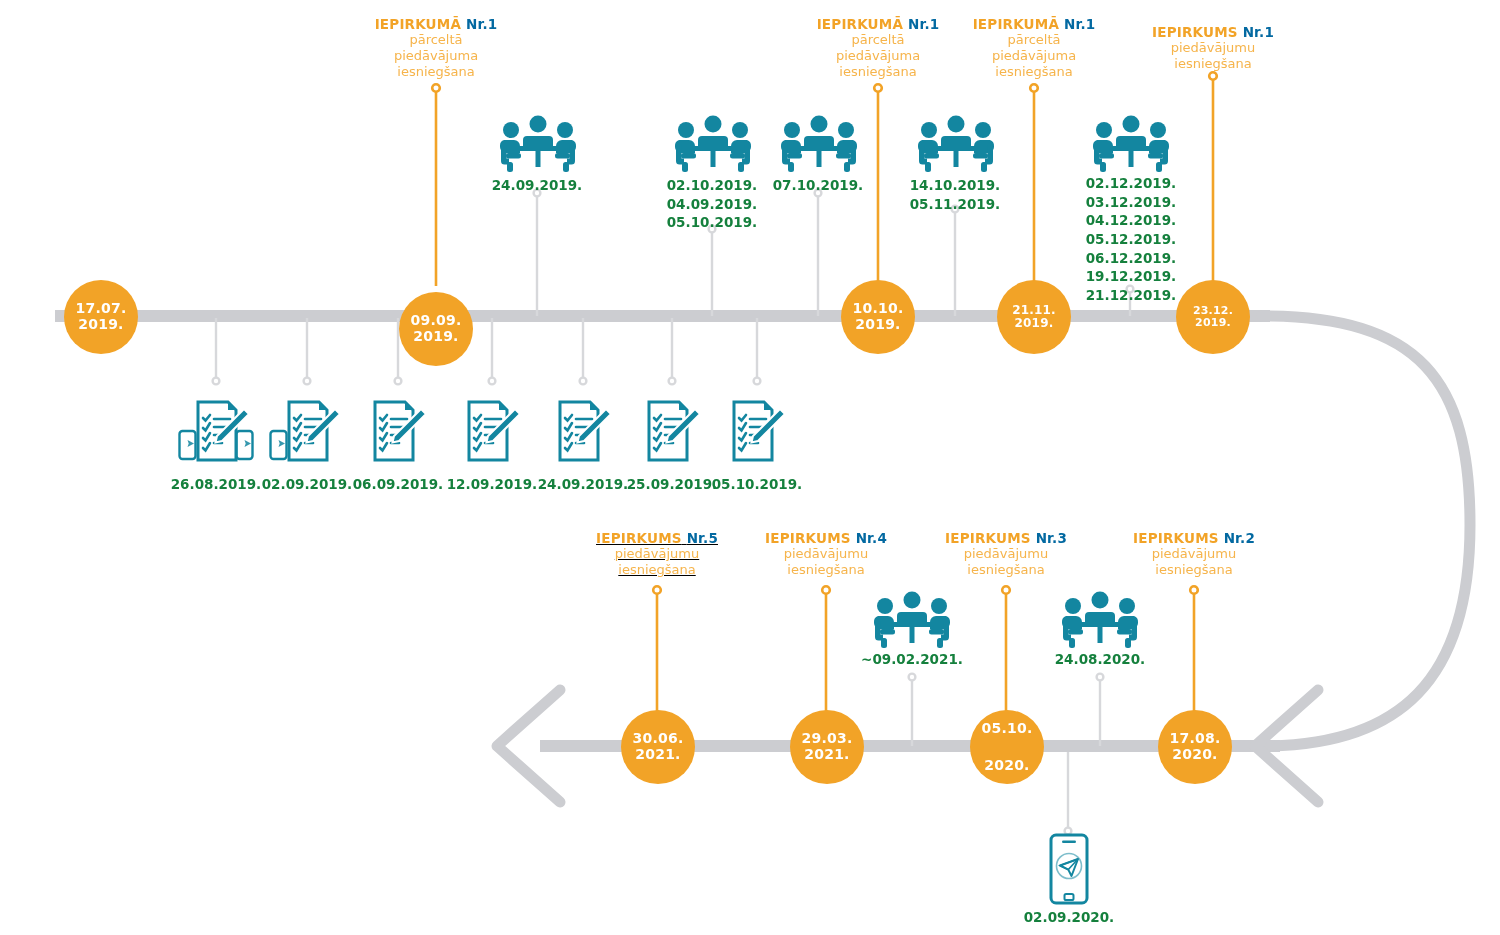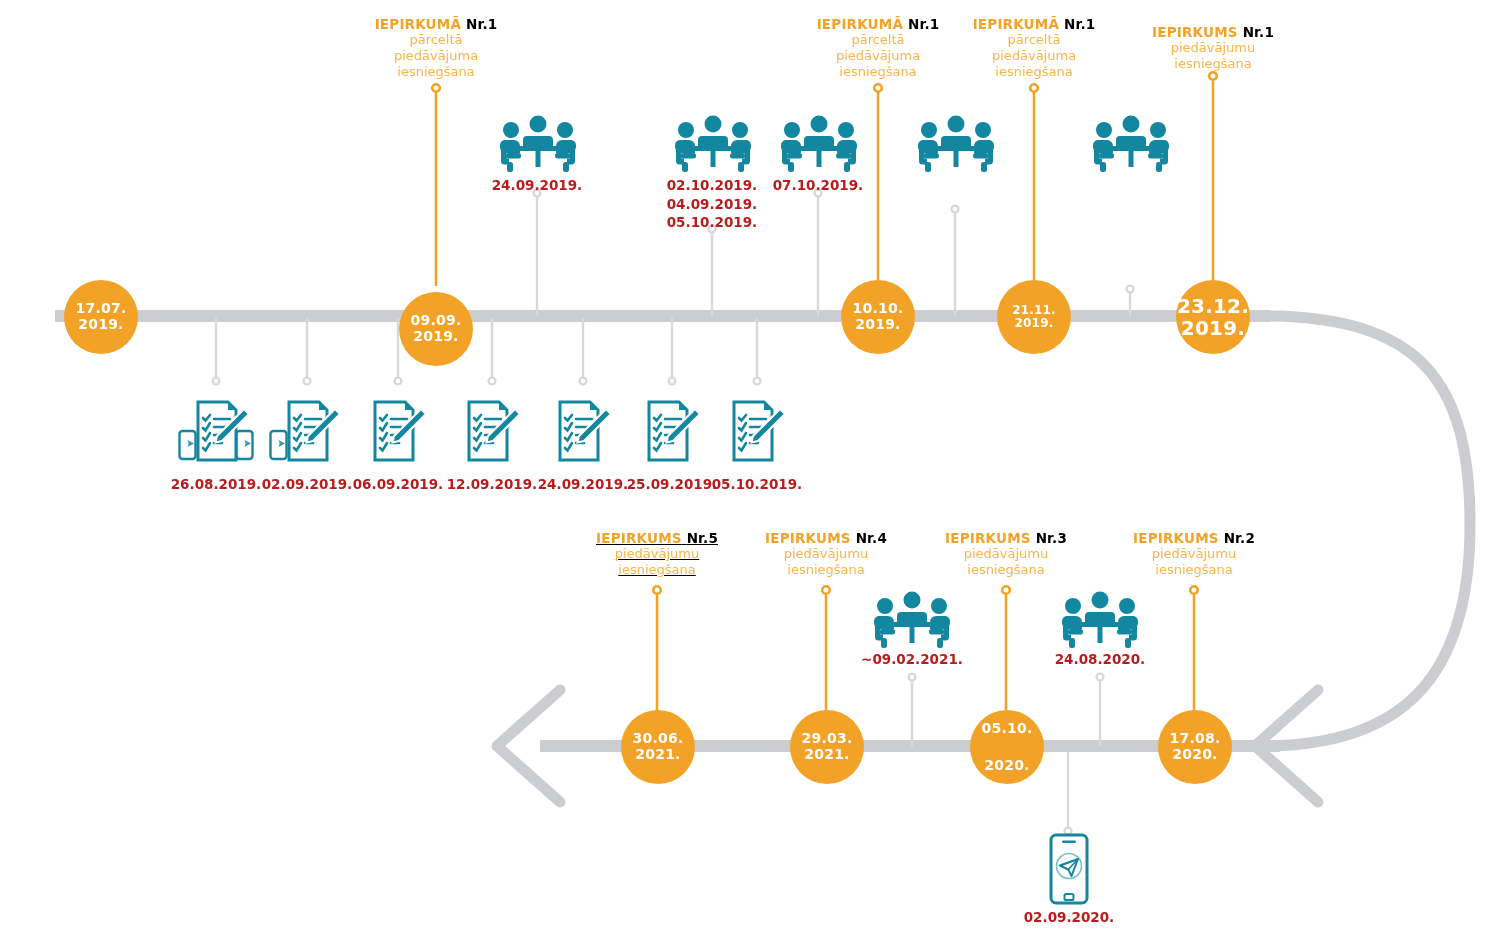--- a/index.html
+++ b/index.html
@@ -19,26 +19,26 @@
     font-weight:700;letter-spacing:.2px;line-height:1.12;
     box-sizing:border-box;
   }
   .node .l1,.node .l2{display:block;}
 
   .hdr{
     position:absolute;text-align:center;
     line-height:1.22;
   }
   .hdr .t1{font-weight:700;font-size:13.5px;color:#f2a327;letter-spacing:.2px;white-space:nowrap;}
-  .hdr .t1 .nr{color:#000000;}
+  .hdr .t1 .nr{color:#0369a1;}
   .hdr .t2{font-size:13px;color:#f6b44b;white-space:nowrap;}
 
   .dates{
     position:absolute;text-align:center;
-    font-weight:700;font-size:13.5px;color:#b91c1c;
+    font-weight:700;font-size:13.5px;color:#15803d;
     line-height:1.38;white-space:nowrap;
   }
 
   .icon{position:absolute;}
   .icon svg{display:block;}
 
   .phone{position:absolute;}
 </style>
 </head>
 <body>
@@ -263,38 +263,51 @@
       <div>24.09.2019.</div>
     </div>
   <div class="dates" style="left:632px;top:176px;width:160px;">
       <div>02.10.2019.</div>
       <div>04.09.2019.</div>
       <div>05.10.2019.</div>
     </div>
   <div class="dates" style="left:738px;top:176px;width:160px;">
       <div>07.10.2019.</div>
     </div>
+  <div class="dates" style="left:875px;top:176px;width:160px;">
+      <div>14.10.2019.</div>
+      <div>05.11.2019.</div>
+    </div>
+  <div class="dates" style="left:1051px;top:174px;width:160px;">
+      <div>02.12.2019.</div>
+      <div>03.12.2019.</div>
+      <div>04.12.2019.</div>
+      <div>05.12.2019.</div>
+      <div>06.12.2019.</div>
+      <div>19.12.2019.</div>
+      <div>21.12.2019.</div>
+    </div>
 
   <div class="node" style="left:64px;top:280px;width:74px;height:74px;font-size:14px;">
     <span class="l1">17.07.</span>
     <span class="l2">2019.</span>
   </div>
   <div class="node" style="left:399px;top:292px;width:74px;height:74px;font-size:14px;">
     <span class="l1">09.09.</span>
     <span class="l2">2019.</span>
   </div>
   <div class="node" style="left:841px;top:280px;width:74px;height:74px;font-size:14px;">
     <span class="l1">10.10.</span>
     <span class="l2">2019.</span>
   </div>
   <div class="node" style="left:997px;top:280px;width:74px;height:74px;font-size:12px;">
     <span class="l1">21.11.</span>
     <span class="l2">2019.</span>
   </div>
-  <div class="node" style="left:1176px;top:280px;width:74px;height:74px;font-size:20px;">
+  <div class="node" style="left:1176px;top:280px;width:74px;height:74px;font-size:11px;">
     <span class="l1">23.12.</span>
     <span class="l2">2019.</span>
   </div>
 
   <div class="icon" style="left:178px;top:400px;">
     <svg width="76" height="70" viewBox="0 0 76 70">
       <g fill="none" stroke="#1386a0" stroke-width="2.4">
         <rect x="1.5" y="31" width="16" height="28" rx="3"></rect>
         <rect x="58.5" y="31" width="16" height="28" rx="3"></rect>
       </g>

